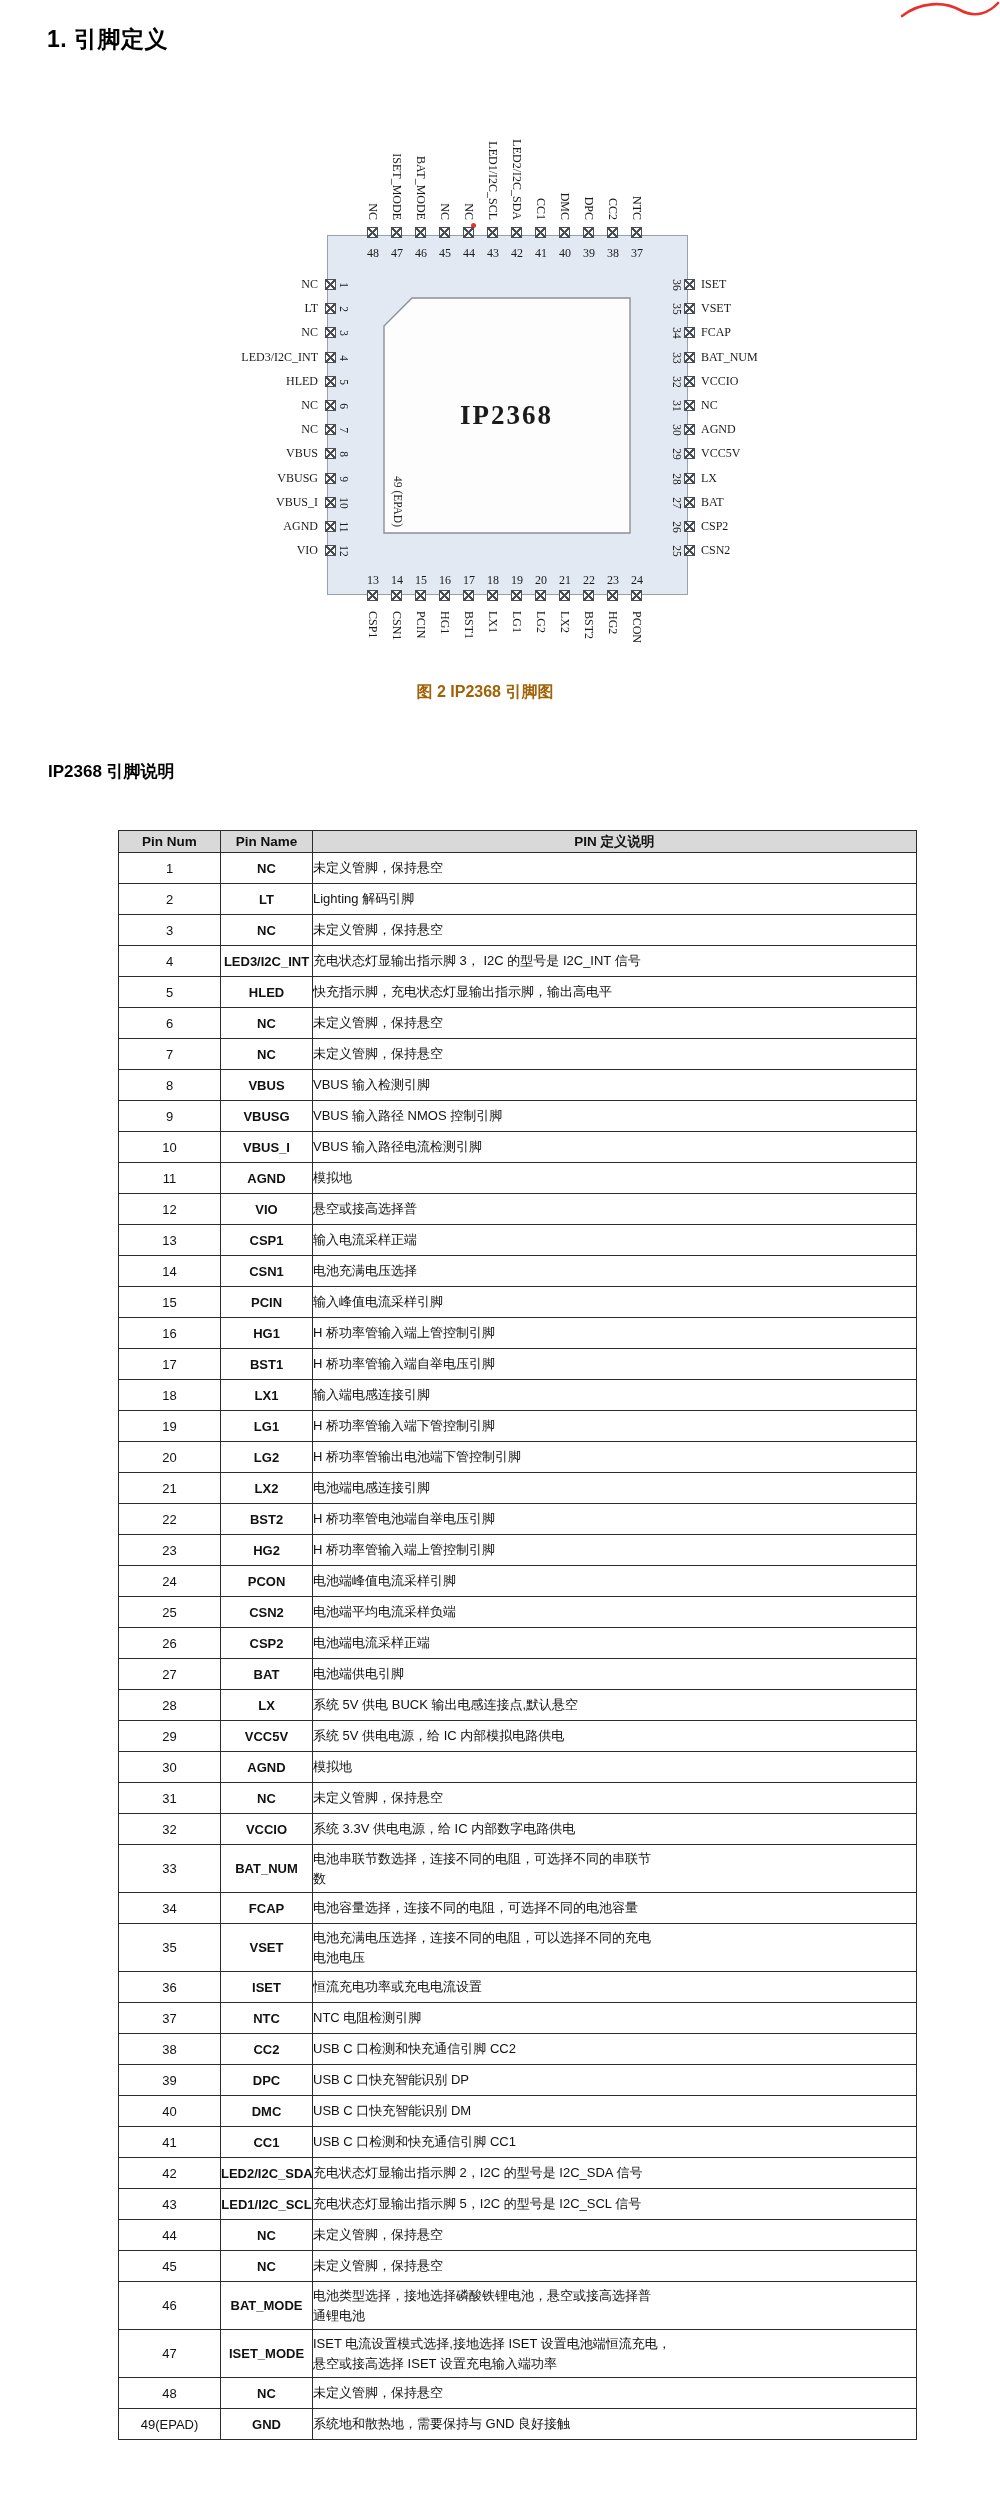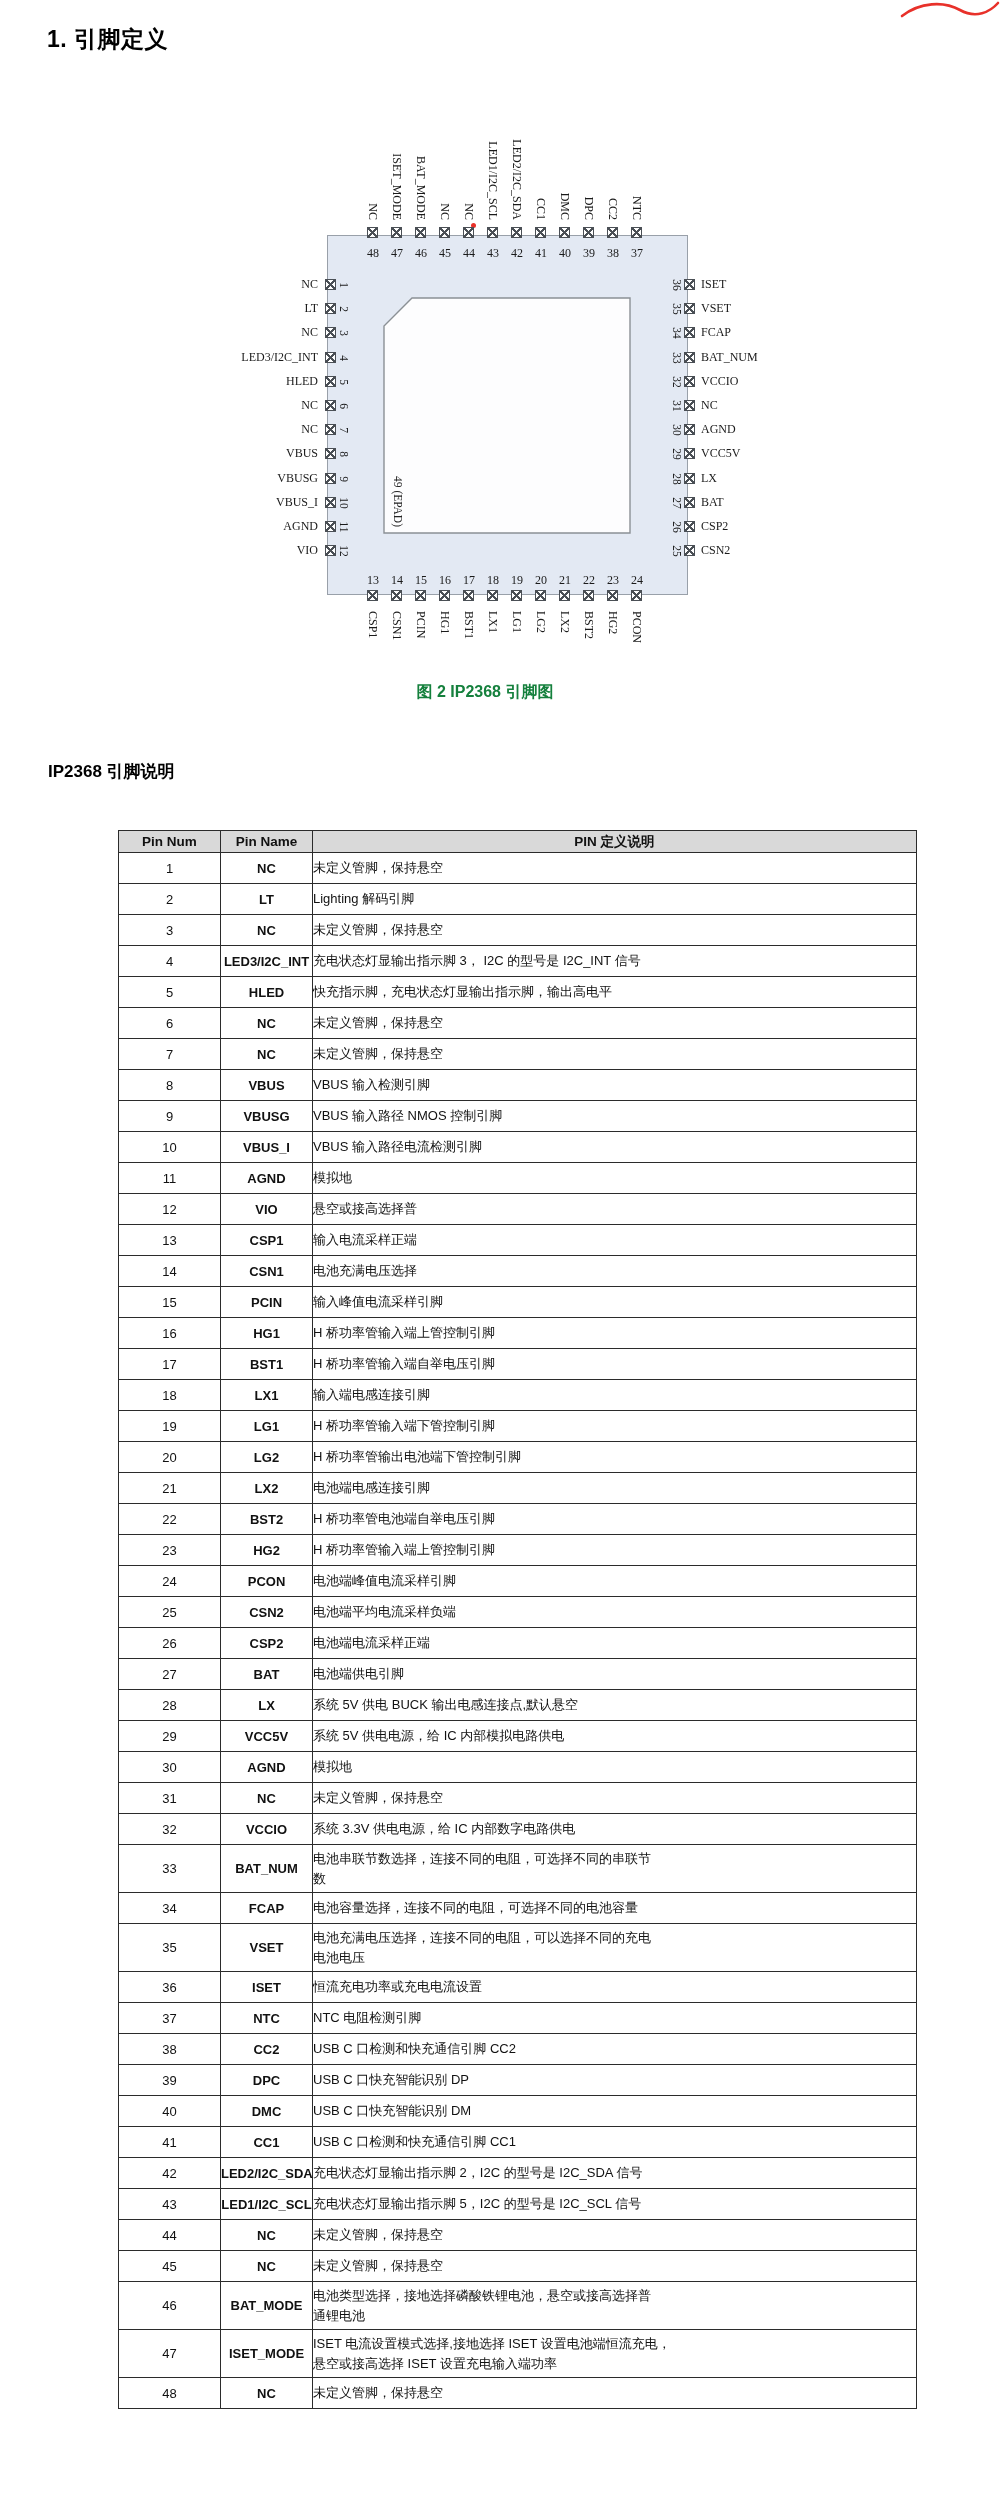--- a/index.html
+++ b/index.html
@@ -1,21 +1,21 @@
 <!DOCTYPE html>
 <html><head>
 <meta charset="utf-8">
 <style>
   html,body{margin:0;padding:0;background:#ffffff;}
   .page{position:relative;width:1000px;height:2500px;background:#fff;overflow:hidden;
         font-family:"Liberation Sans","DejaVu Sans",sans-serif;color:#111;}
   .abs{position:absolute;}
   
   .doc-title{left:47px;top:24px;font-size:23px;font-weight:bold;color:#000;letter-spacing:.5px;}
-  .fig-caption{left:0;top:682px;width:970px;text-align:center;font-size:16px;font-weight:bold;color:#15803d;}
+  .fig-caption{left:0;top:682px;width:970px;text-align:center;font-size:16px;font-weight:bold;color:#a16207;}
   .sec-heading{left:48px;top:760px;font-size:17px;font-weight:bold;color:#000;}
   
   .diagram{left:0;top:0;width:1000px;height:720px;font-family:"Liberation Serif","DejaVu Serif",serif;}
   .chip-body{position:absolute;left:327px;top:235px;width:361px;height:360px;background:#e3e9f3;
              border:1px solid #99a0a9;box-sizing:border-box;}
   .die-svg{position:absolute;left:383px;top:297px;}
   .die-label{position:absolute;left:383px;top:297px;width:247px;height:236px;display:flex;
              align-items:center;justify-content:center;font-size:27px;font-weight:bold;
              letter-spacing:2px;color:#1b1b1b;}
   .pinsq{position:absolute;width:11px;height:11px;box-sizing:border-box;border:1px solid #4a4f55;
@@ -54,20 +54,21 @@
 
   <svg class="red-squiggle" width="102" height="20" viewBox="0 0 102 20">
     <path d="M4 16 C 22 2, 46 1, 62 10 S 92 12, 100 3" fill="none" stroke="#e8312a" stroke-width="2.6" stroke-linecap="round"></path>
   </svg>
 
   <div class="abs diagram">
     <div class="chip-body"></div>
     <svg class="die-svg" width="249" height="238" viewBox="0 0 249 238">
       <polygon points="29,1 247,1 247,236 1,236 1,29" fill="#fdfdfe" stroke="#8b9095" stroke-width="1.4"></polygon>
     </svg>
+    <div class="die-label">IP2368</div>
     <div class="epad-rot">49 (EPAD)</div>
     <div class="red-dot" style="left:471px;top:223px;"></div>
   <div class="pinsq" style="left: 367px; top: 227px;"></div>
       <div class="pin-num-h" style="left: 361px; top: 246px;">48</div>
       <div class="pin-label-rot rot-end" style="left: 379px; top: 220px;">NC</div>
       <div class="pinsq" style="left: 391px; top: 227px;"></div>
       <div class="pin-num-h" style="left: 385px; top: 246px;">47</div>
       <div class="pin-label-rot rot-end" style="left: 403px; top: 220px;">ISET_MODE</div>
       <div class="pinsq" style="left: 415px; top: 227px;"></div>
       <div class="pin-num-h" style="left: 409px; top: 246px;">46</div>
@@ -464,16 +465,21 @@
           <td class="c-num">47</td>
           <td class="c-name">ISET_MODE</td>
           <td class="c-desc">ISET 电流设置模式选择,接地选择 ISET 设置电池端恒流充电，
 悬空或接高选择 ISET 设置充电输入端功率</td>
         </tr>
         <tr style="height: 31px;">
           <td class="c-num">48</td>
           <td class="c-name">NC</td>
           <td class="c-desc">未定义管脚，保持悬空</td>
         </tr>
+        <tr style="height: 31px;">
+          <td class="c-num">49(EPAD)</td>
+          <td class="c-name">GND</td>
+          <td class="c-desc">系统地和散热地，需要保持与 GND 良好接触</td>
+        </tr>
       </tbody>
   </table>
 
 </div>
 
 </body></html>

